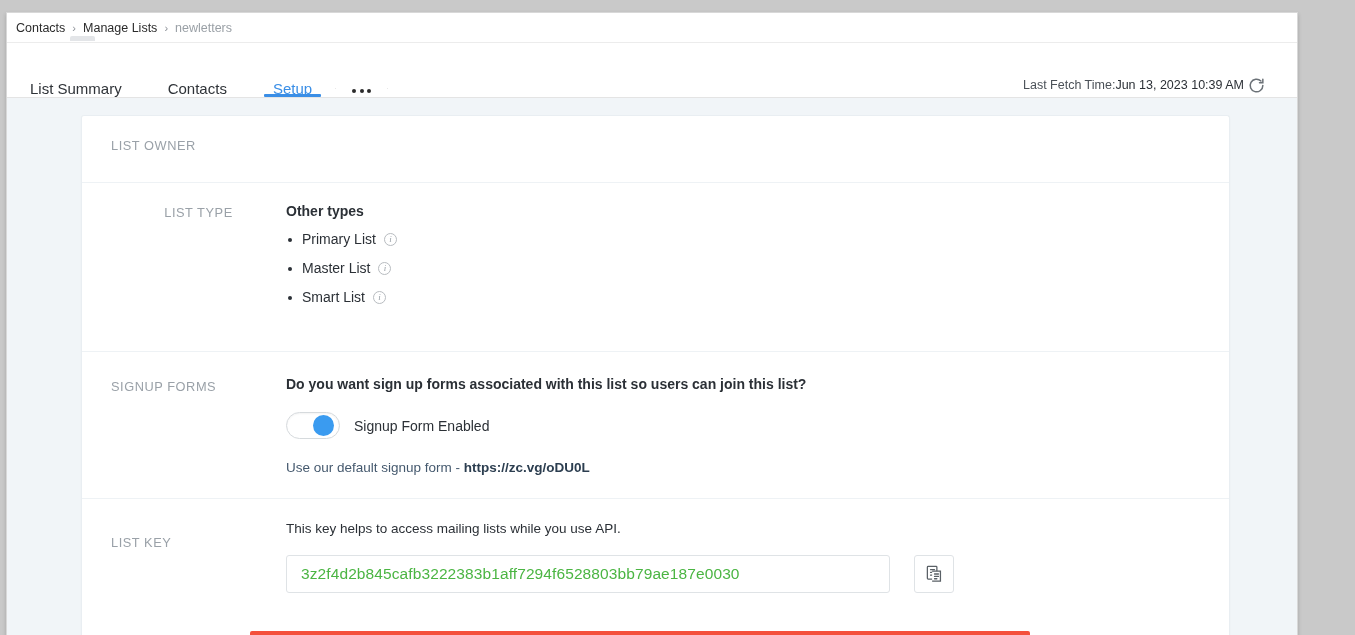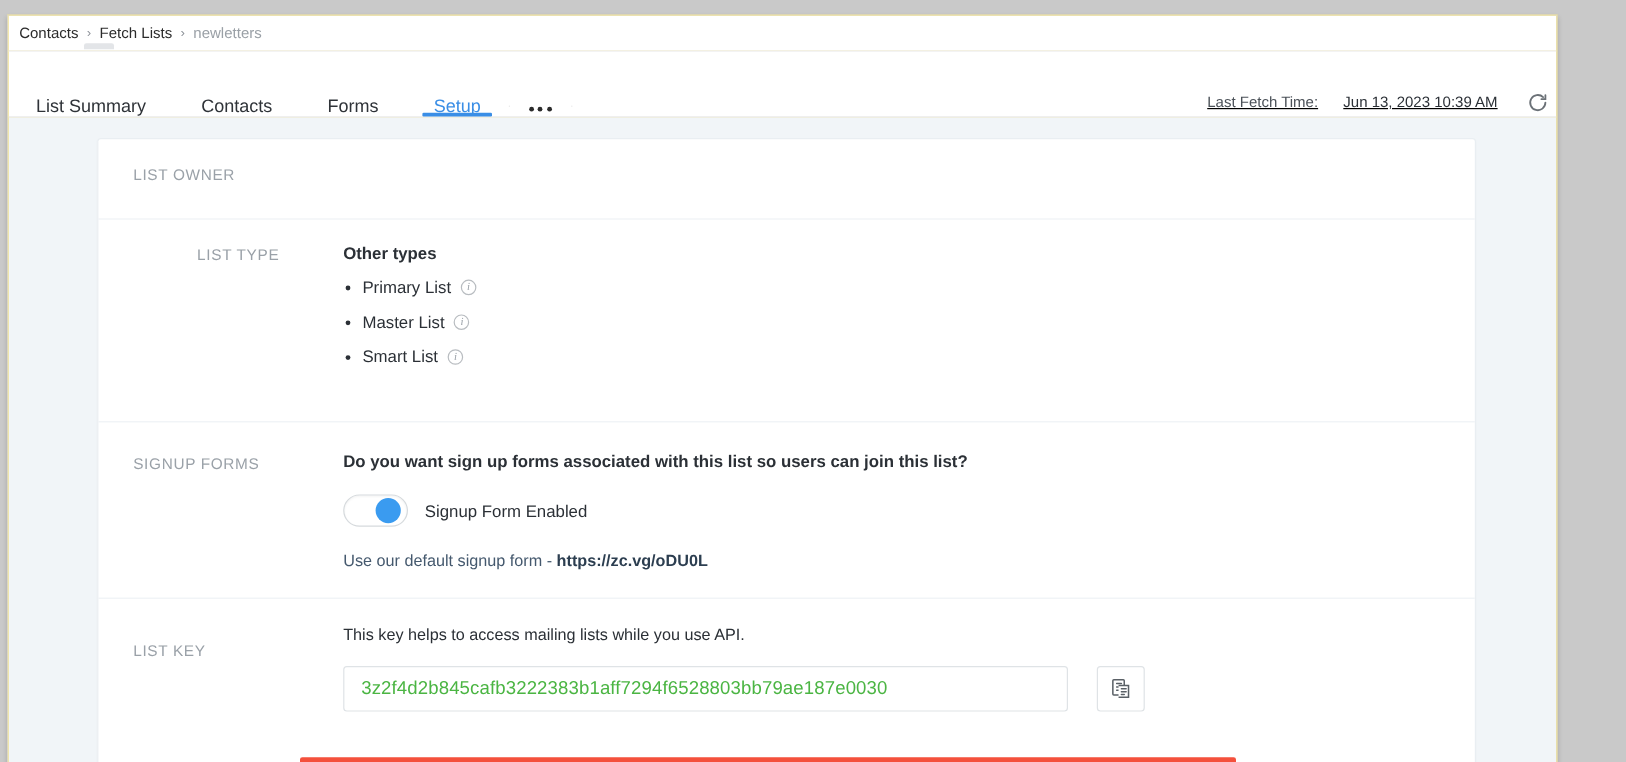--- a/index.html
+++ b/index.html
@@ -108,23 +108,22 @@
   .dots i {
     width: 4px; height: 4px;
     background: #2b2b2b;
     border-radius: 50%;
     display: block;
   }
   .fetch {
     margin-left: auto;
     display: flex;
     align-items: center;
-    padding-right: 4px;
-    gap: 21px;
-    text-decoration: underline;
+    padding-right: 29px;
+    gap: 0;
   }
   .fetch-label { font-size: 12.5px; color: #4b5158; white-space: nowrap; }
   .fetch-time { font-size: 12.5px; color: #2b3036; white-space: nowrap; }
   .refresh-btn {
     width: 24px; height: 24px;
     display: flex; align-items: center; justify-content: center;
     cursor: pointer;
   }
 
   
@@ -329,35 +328,32 @@
 </style>
 </head>
 <body>
 
 <div id="app">
 
   <div class="breadcrumb">
     <span class="ghost-tab"></span>
     <span class="crumb">Contacts</span>
     <span class="crumb-sep">›</span>
-    <span class="crumb">Fetch Lists</span>
+    <span class="crumb">Manage Lists</span>
     <span class="crumb-sep">›</span>
     <span class="crumb current">newletters</span>
   </div>
 
   <div class="tabbar">
     <div class="tabs">
       <div class="tab">
         <span>List Summary</span>
       </div>
       <div class="tab">
         <span>Contacts</span>
-      </div>
-      <div class="tab">
-        <span>Forms</span>
       </div>
       <div class="tab active">
         <span>Setup</span>
       </div>
       <div class="tab-divider"></div>
       <div class="tab-more">
         <span class="dots">
             <i></i>
             <i></i>
             <i></i>

